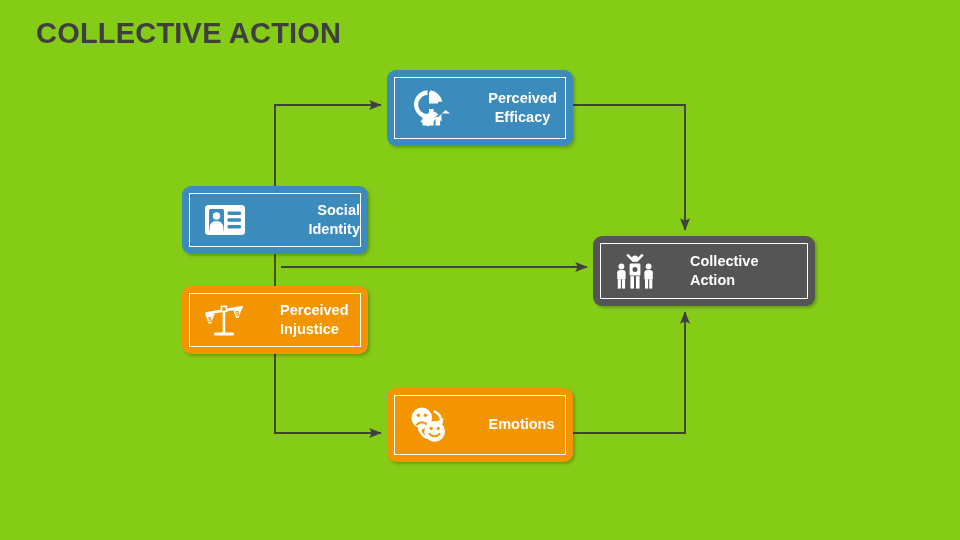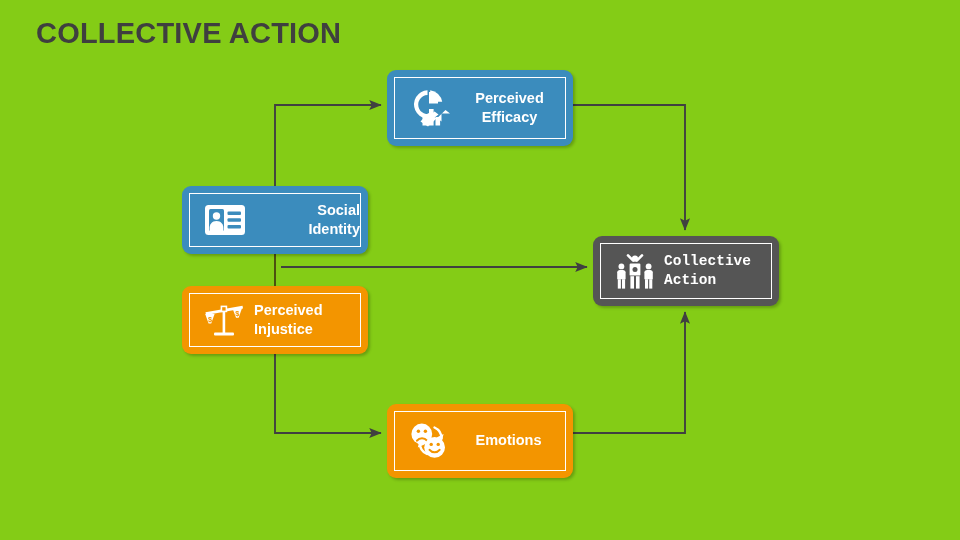--- a/index.html
+++ b/index.html
@@ -55,20 +55,21 @@
   .node .inner-frame {
     position: absolute;
     left: 7px;
     top: 7px;
     right: 7px;
     bottom: 7px;
     border: 1.6px solid #ffffff;
     box-sizing: border-box;
     display: flex;
     align-items: center;
+    gap: 26px;
   }
   .node .node-icon {
     flex: 0 0 auto;
     display: flex;
     align-items: center;
     justify-content: center;
   }
   .node .node-label {
     flex: 1 1 auto;
     color: #ffffff;
@@ -95,27 +96,27 @@
   #node-social-identity .node-icon { width: 62px; margin-left: 4px; }
   #node-social-identity .node-label { text-align: right; }
 
   #node-perceived-injustice {
     left: 182px; top: 286px; width: 186px; height: 68px;
   }
   #node-perceived-injustice .node-icon { width: 60px; margin-left: 4px; }
   #node-perceived-injustice .node-label { text-align: left; }
 
   #node-emotions {
-    left: 387px; top: 404px; width: 186px; height: 74px;
+    left: 387px; top: 388px; width: 186px; height: 74px;
   }
   #node-emotions .node-icon { width: 62px; margin-left: 5px; }
   #node-emotions .node-label { text-align: center; padding-right: 10px; }
 
   #node-collective-action {
-    left: 593px; top: 236px; width: 186px; height: 70px; font-family: Liberation Mono, monospace;
+    left: 593px; top: 236px; width: 222px; height: 70px;
   }
   #node-collective-action .node-icon { width: 58px; margin-left: 5px; }
   #node-collective-action .node-label { text-align: left; }
 </style>
 </head>
 <body>
 
 <div id="slide">
 
   <div id="page-title">COLLECTIVE ACTION</div>

